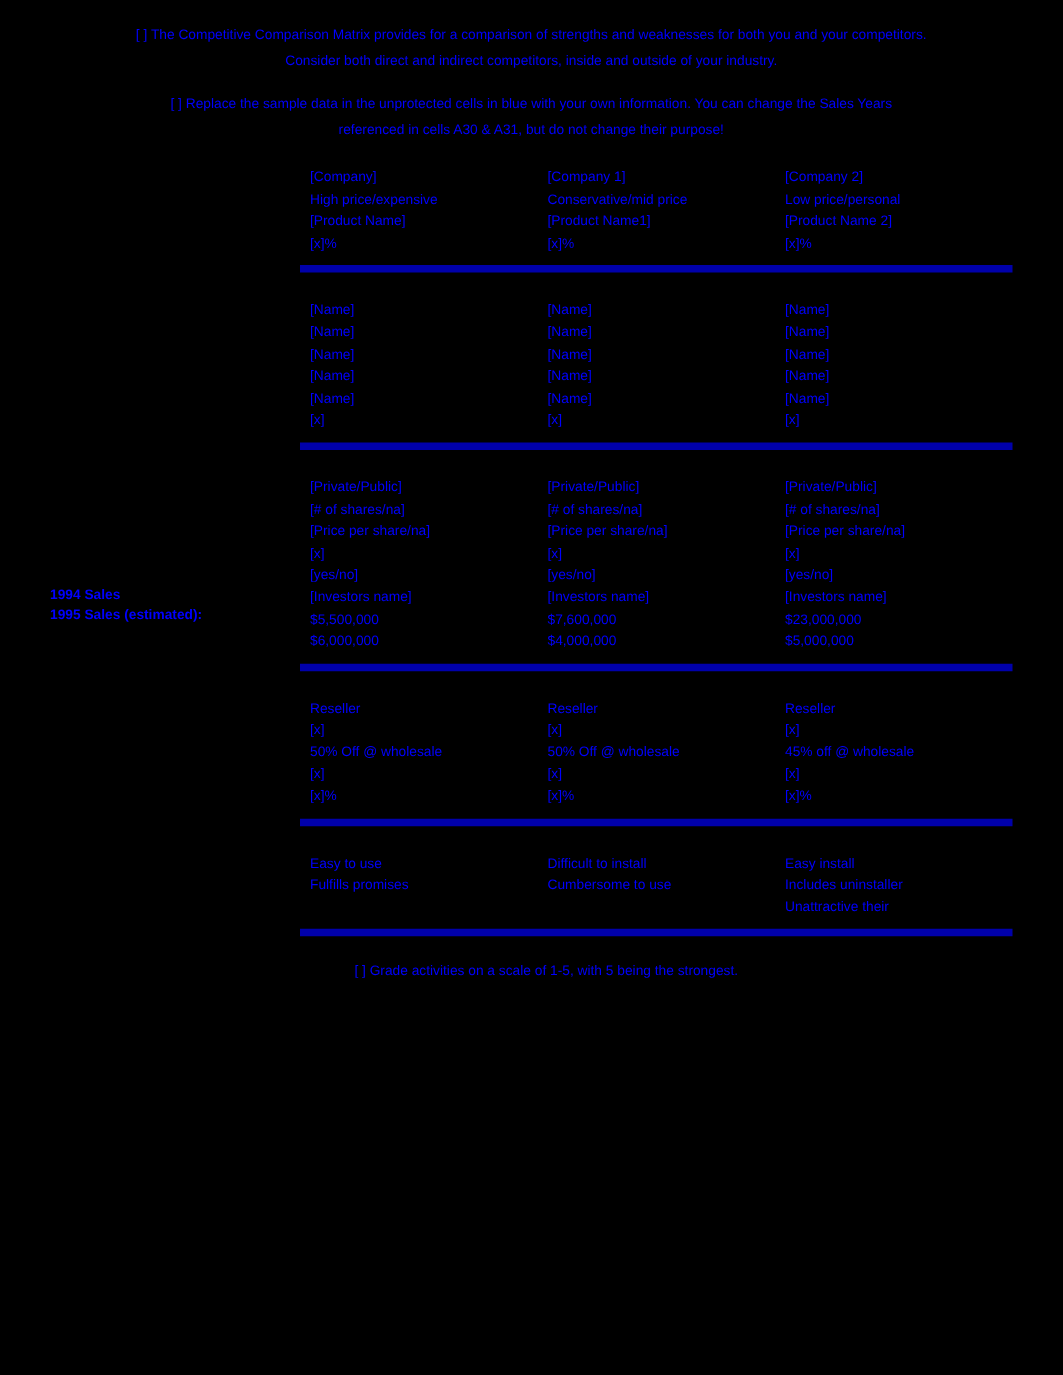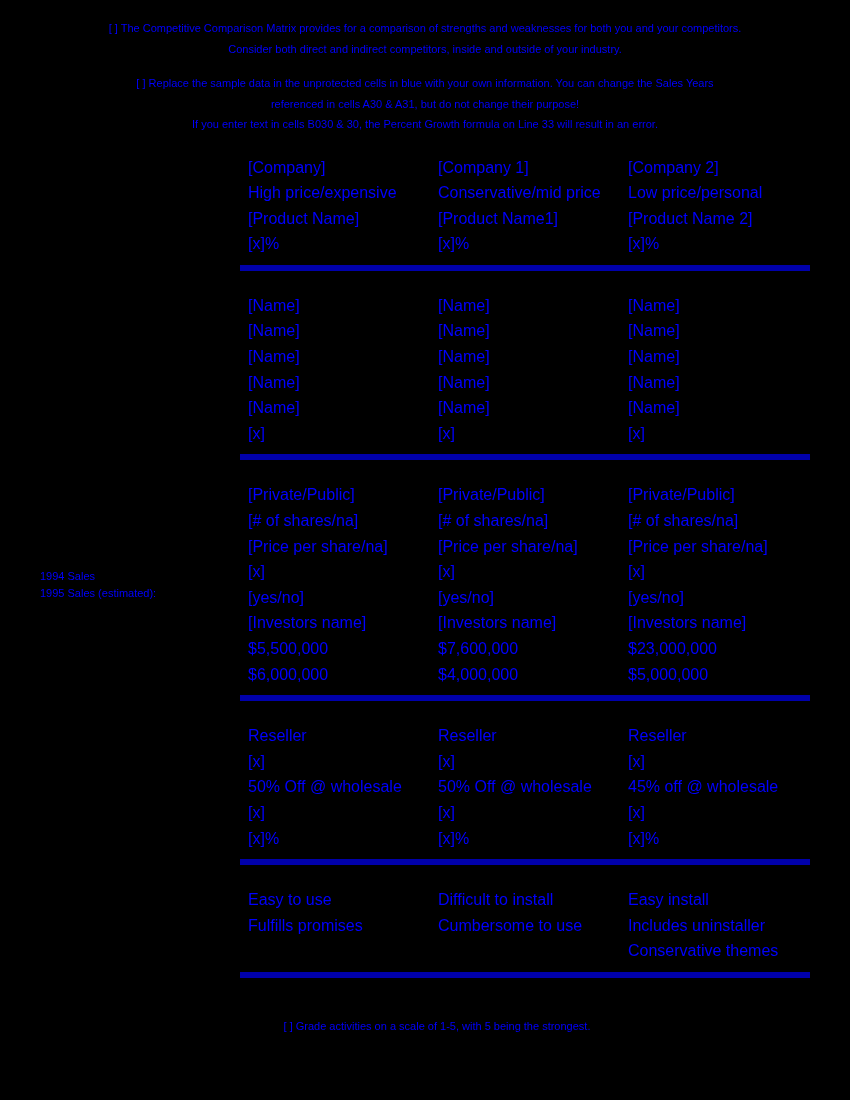--- a/index.html
+++ b/index.html
@@ -28,21 +28,21 @@
       padding-right: 10px;
       line-height: 1.5;
     }
     .columns-area {
       display: flex;
       flex: 1;
     }
     .col {
       flex: 1;
       padding: 4px 8px;
-      font-size: 16px;
+      font-size: 11px;
       line-height: 1.6;
       color: #0000ff;
     }
     .divider-row {
       display: flex;
       margin-bottom: 10px;
     }
     .divider-spacer {
       width: 200px;
       min-width: 200px;
@@ -66,21 +66,20 @@
 <div>
 
   <div class="instruction-block">
     <p>[ ] The Competitive Comparison Matrix provides for a comparison of strengths and weaknesses for both you and your competitors.</p>
     <p>Consider both direct and indirect competitors, inside and outside of your industry.</p>
   </div>
 
   <div class="instruction-block">
     <p>[ ] Replace the sample data in the unprotected cells in blue with your own information. You can change the Sales Years</p>
     <p>referenced in cells A30 &amp; A31, but do not change their purpose!</p>
-    <p>If you enter text in cells B030 &amp; 30, the Percent Growth formula on Line 33 will result in an error.</p>
   </div>
 
   <div class="data-section">
     <div class="data-row">
       <div class="row-label"></div>
       <div class="columns-area">
         <div class="col">
           <div>[Company]</div>
           <div>High price/expensive</div>
           <div>[Product Name]</div>
@@ -137,21 +136,21 @@
       </div>
     </div>
     <div class="divider-row">
       <div class="divider-spacer"></div>
       <div class="divider-bar"></div>
     </div>
   </div>
 
   <div class="data-section">
     <div class="data-row">
-      <div class="row-label" style="padding-top: 90px;">
+      <div class="row-label" style="padding-top: 90px; font-weight: bold;">
         <div>1994 Sales</div>
         <div>1995 Sales (estimated):</div>
       </div>
       <div class="columns-area">
         <div class="col">
           <div>[Private/Public]</div>
           <div>[# of shares/na]</div>
           <div>[Price per share/na]</div>
           <div>[x]</div>
           <div>[yes/no]</div>
@@ -228,27 +227,27 @@
           <div>Easy to use</div>
           <div>Fulfills promises</div>
         </div>
         <div class="col">
           <div>Difficult to install</div>
           <div>Cumbersome to use</div>
         </div>
         <div class="col">
           <div>Easy install</div>
           <div>Includes uninstaller</div>
-          <div>Conservative themes</div>
-        </div>
-      </div>
-    </div>
-    <div class="divider-row">
-      <div class="divider-spacer"></div>
-      <div class="divider-bar"></div>
-    </div>
-  </div>
-
-  <div class="instruction-block" style="margin-top: 32px; padding-left: 24px;">
+          <div>Unattractive their</div>
+        </div>
+      </div>
+    </div>
+    <div class="divider-row">
+      <div class="divider-spacer"></div>
+      <div class="divider-bar"></div>
+    </div>
+  </div>
+
+  <div class="instruction-block" style="margin-top: 12px; padding-left: 24px;">
     <p>[ ] Grade activities on a scale of 1-5, with 5 being the strongest.</p>
   </div>
 
 </div>
 
 </body></html>

